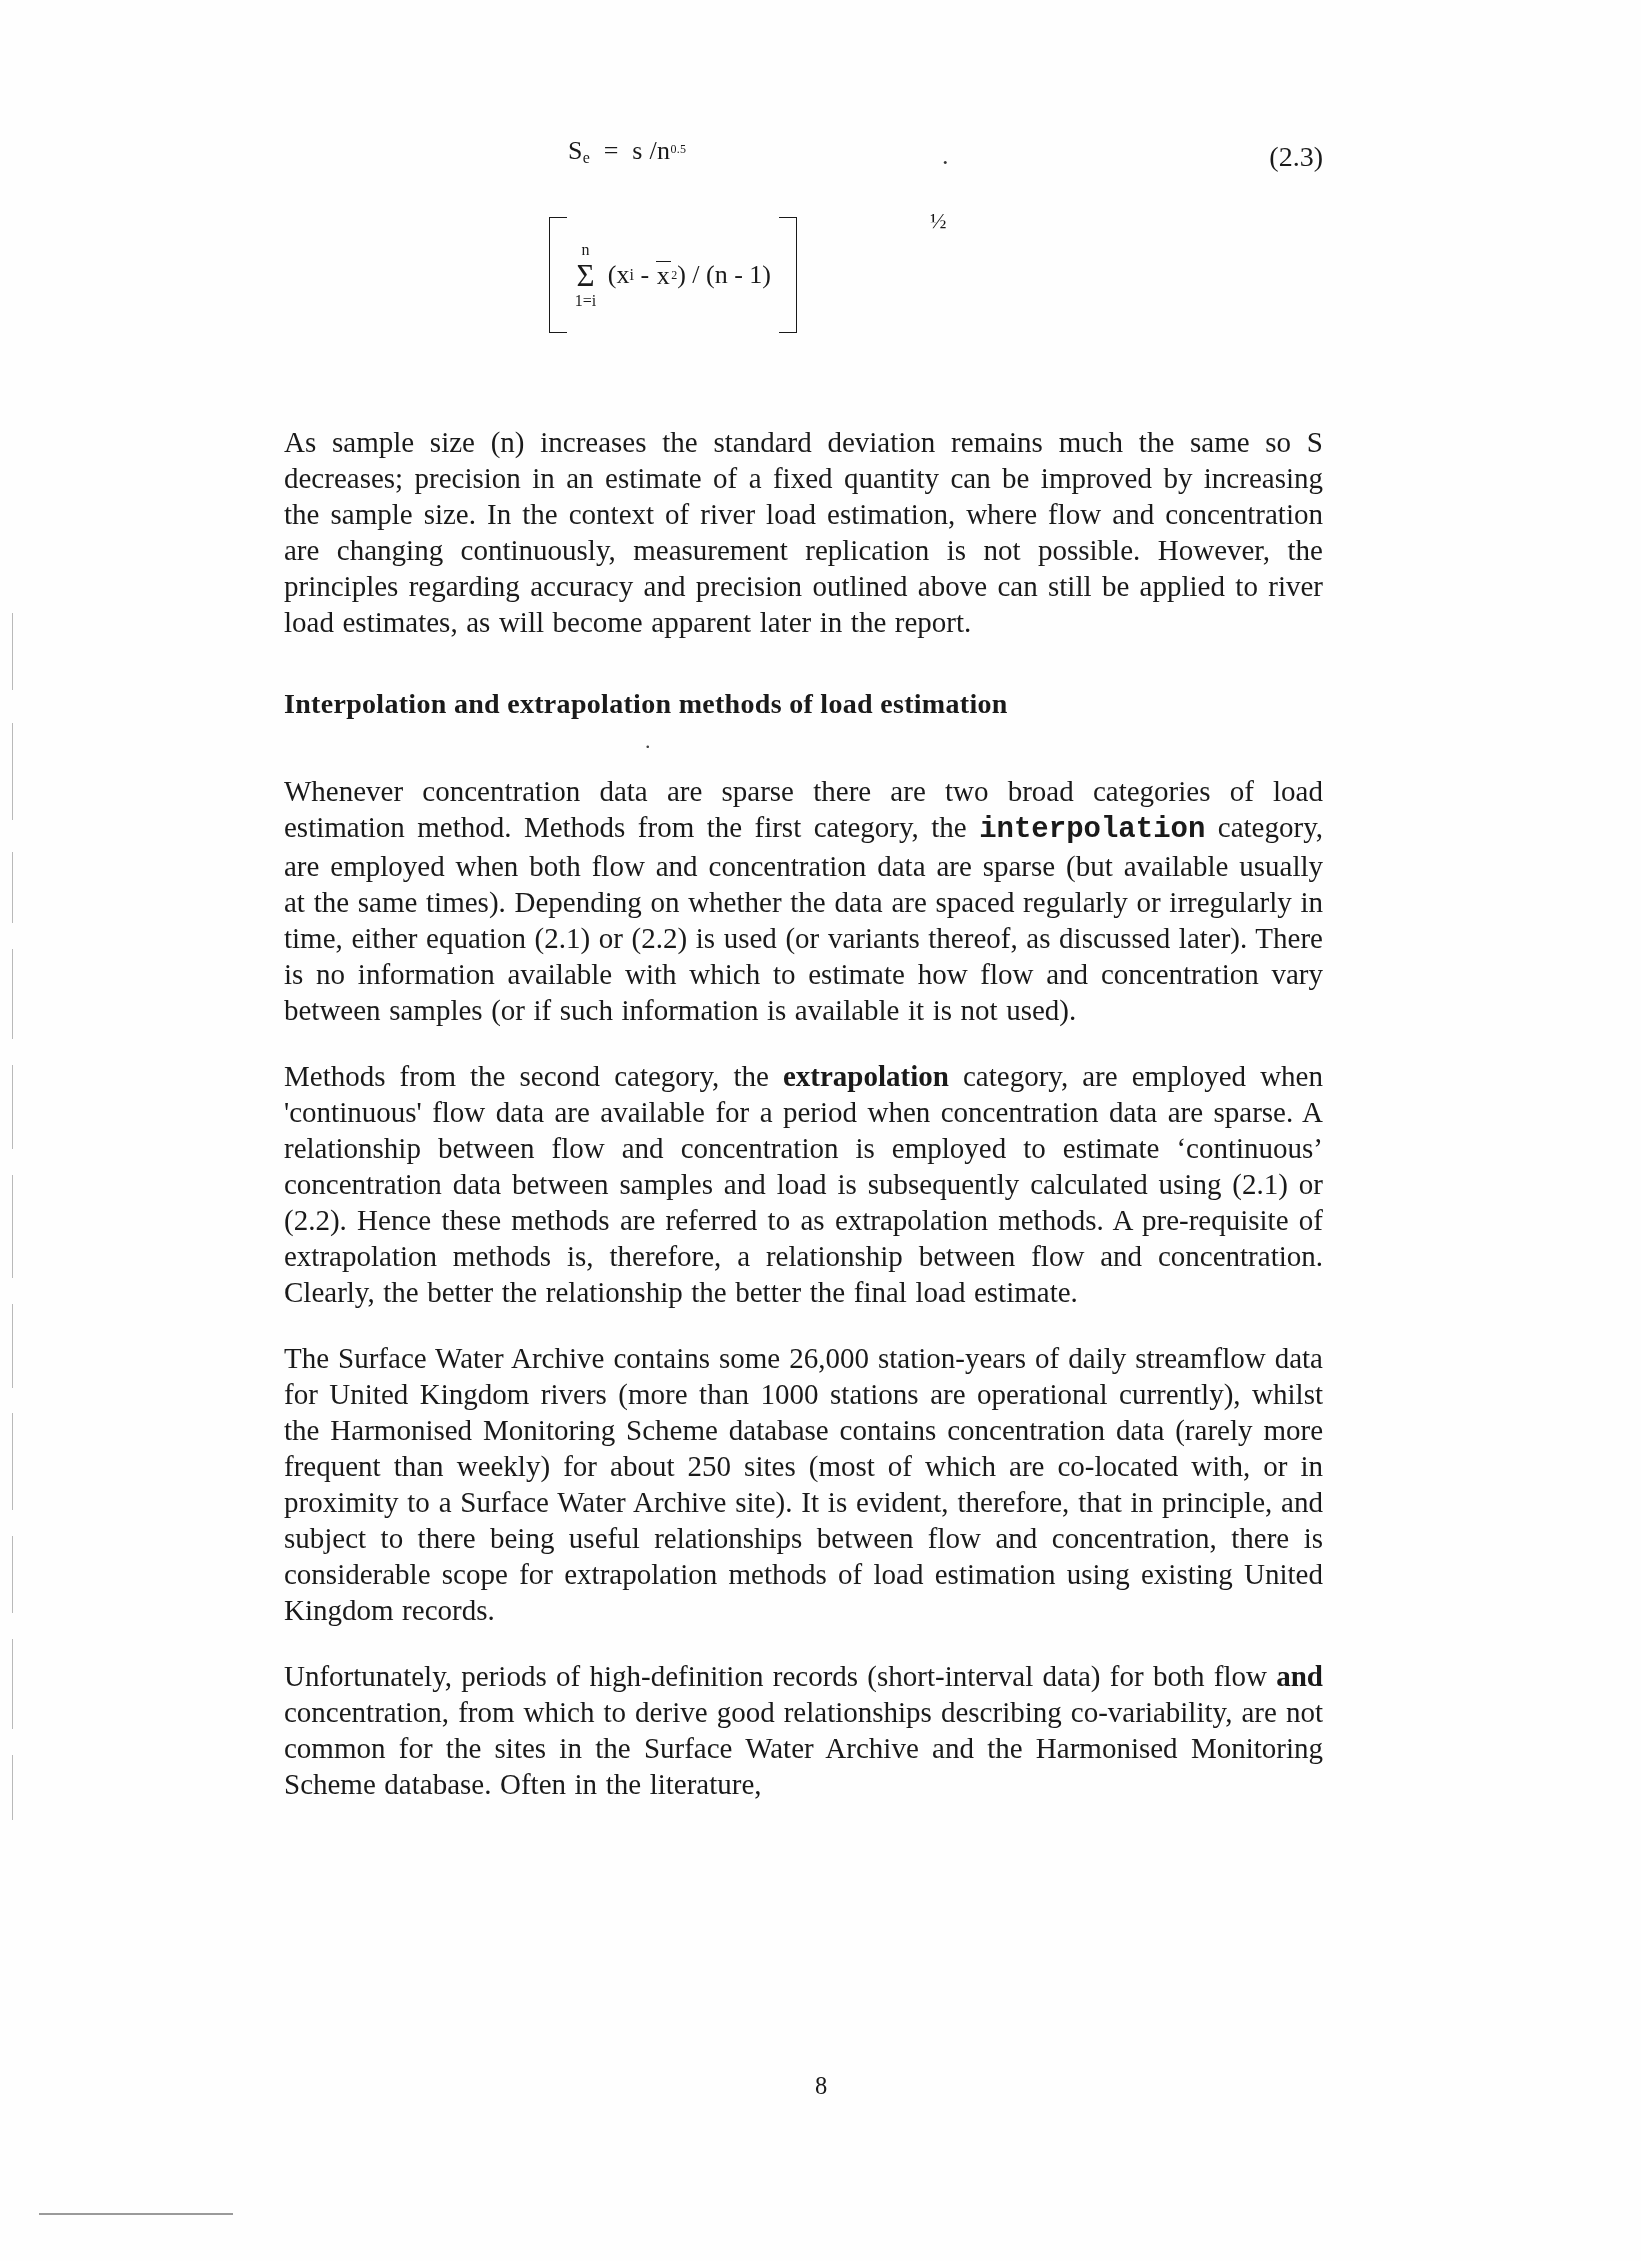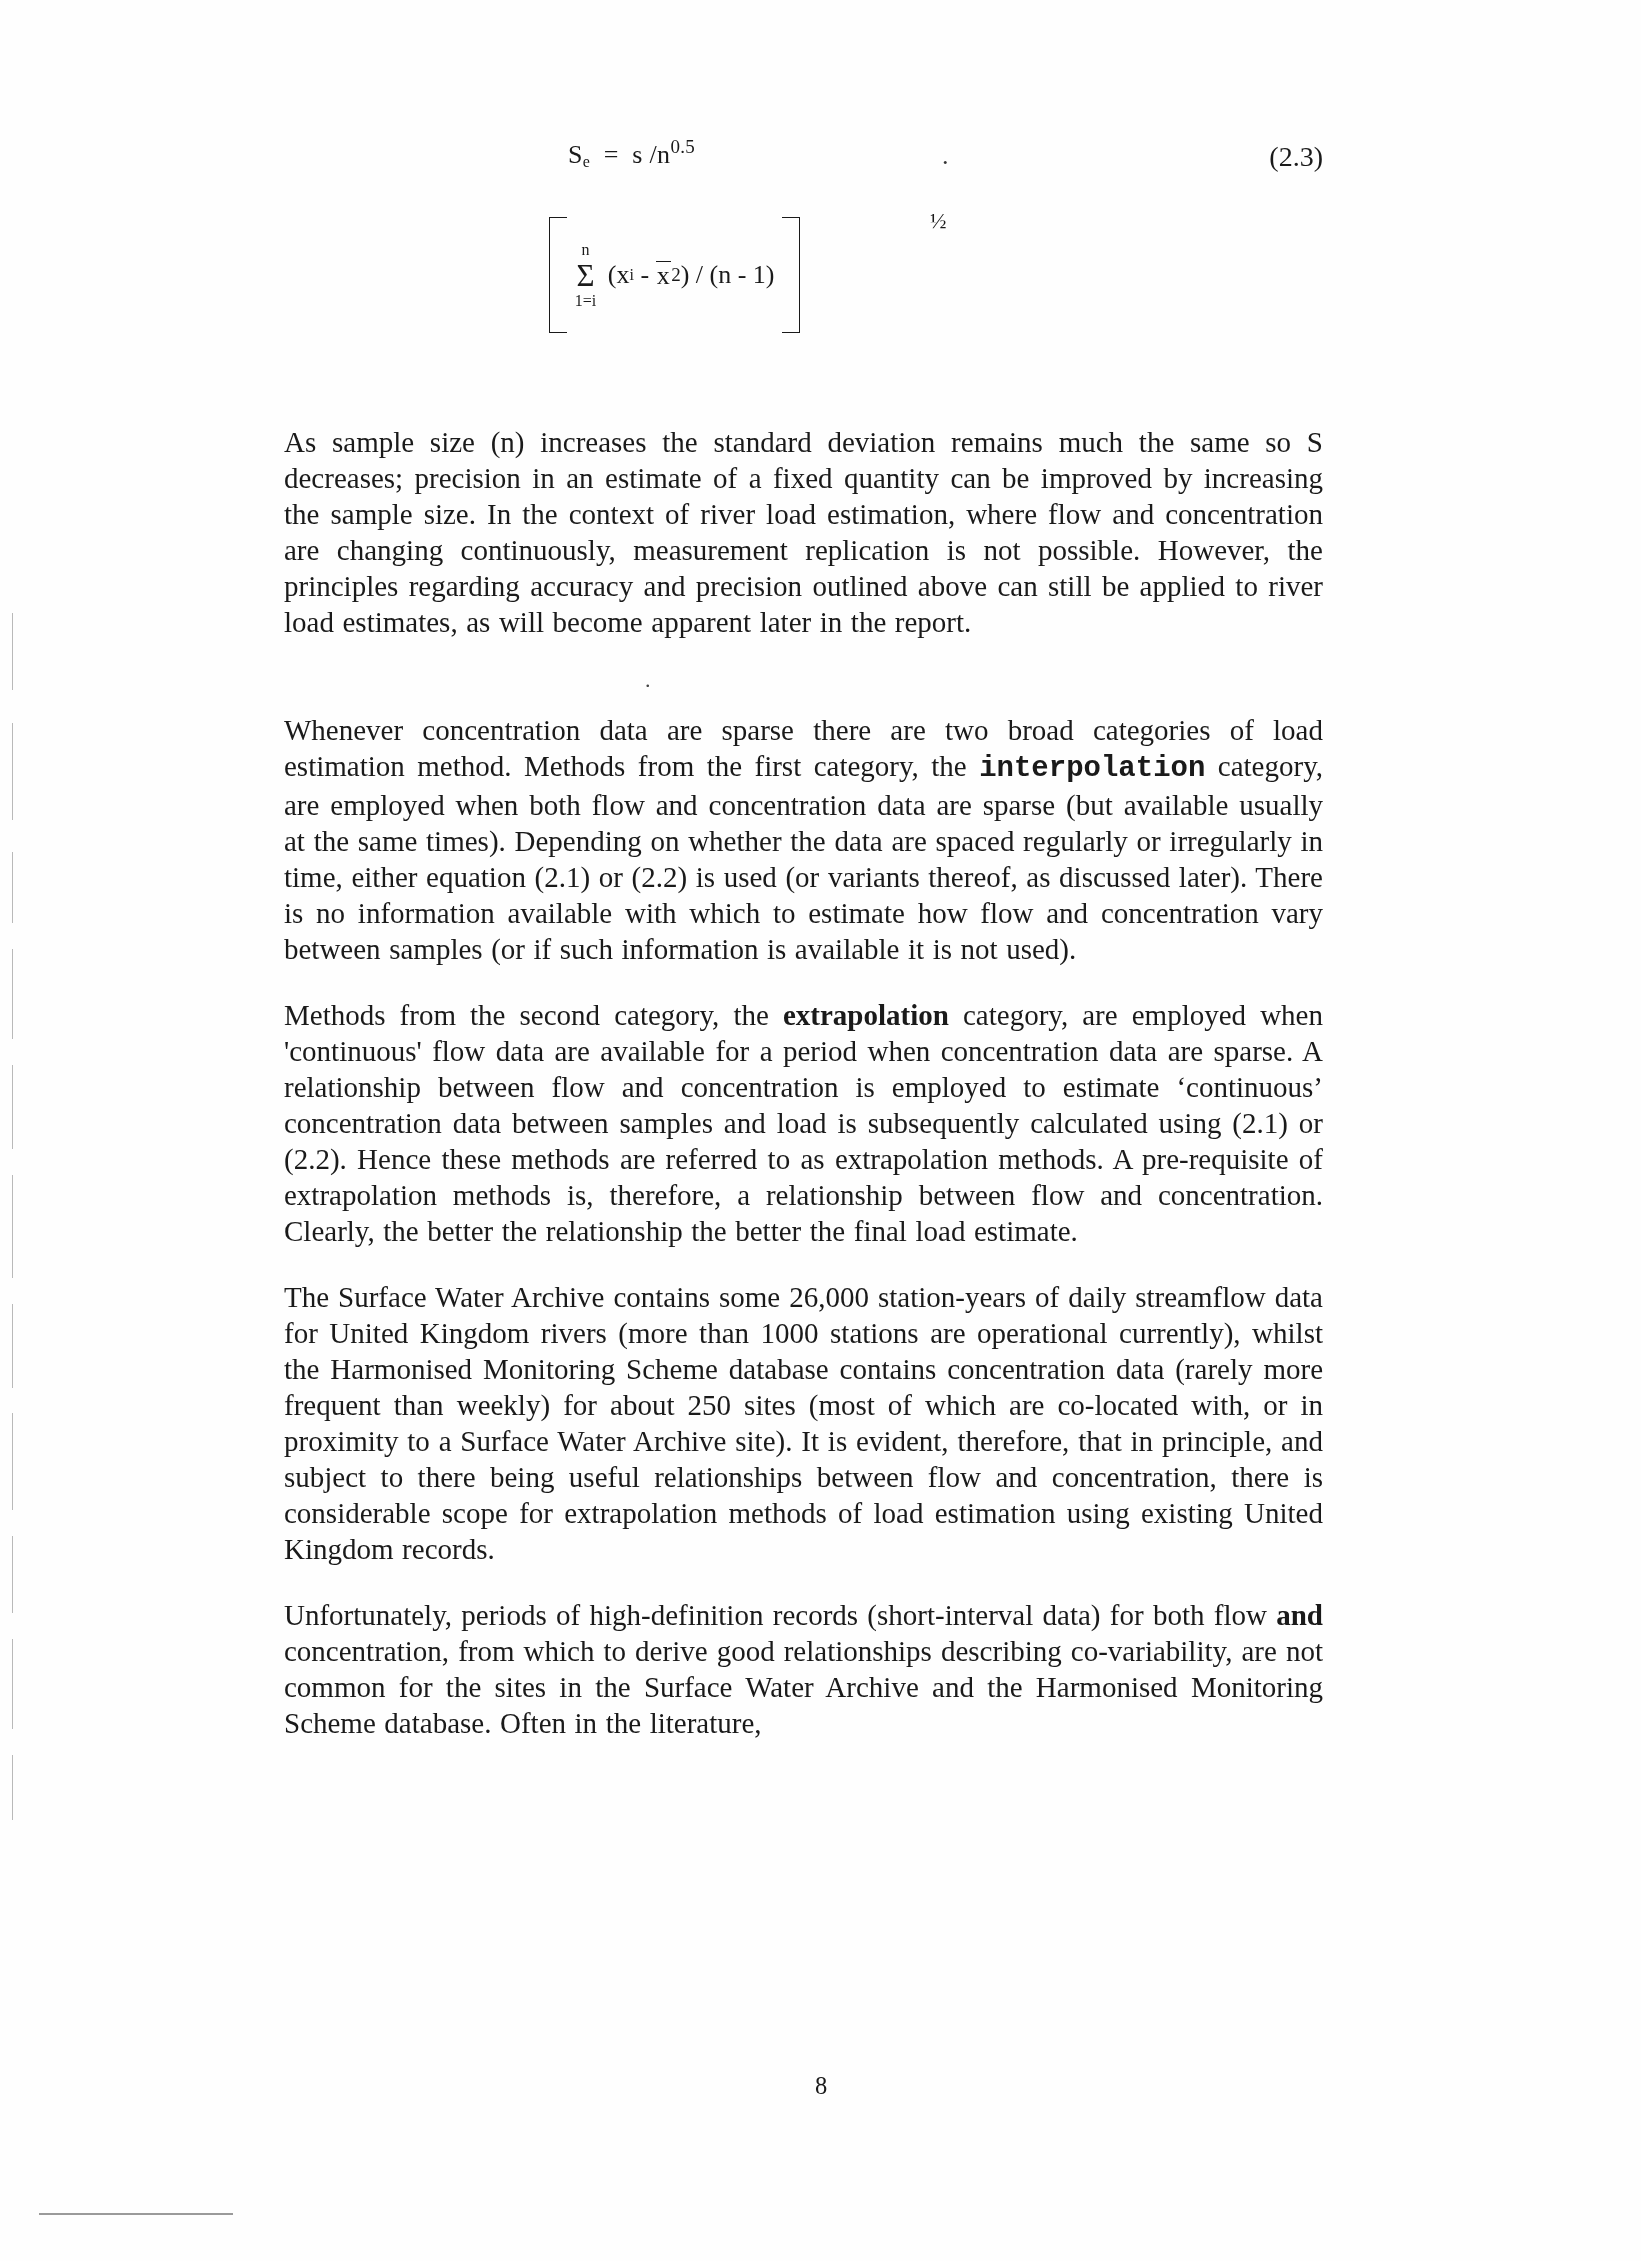--- a/index.html
+++ b/index.html
@@ -66,21 +66,21 @@
   }
   .eq-main {
     position: absolute;
     left: 284px;
     top: 0;
     font-size: 26px;
     letter-spacing: 0.3px;
   }
   .eq-main .var { font-style: normal; }
   sub.sb { font-size: 16px; vertical-align: -0.28em; }
-  sup.sp { font-size: 19px; vertical-align: 0.52em; font-family: Liberation Serif, serif; }
+  sup.sp { font-size: 12px; vertical-align: 0.52em; font-family: Liberation Serif, serif; }
   .eq-dot {
     position: absolute;
     left: 658px;
     top: 5.2px;
     font-size: 26px;
     color: #333;
   }
   .eq-num {
     position: absolute;
     right: 0;
@@ -239,20 +239,21 @@
         <div class="bracket right"></div>
         <div class="halfexp">½</div>
       </div>
     </div>
 
 
     <div class="gap-md"></div>
 
     <p class="body"><span>As sample size (n) increases the standard deviation remains much the same so S decreases; precision in an estimate of a fixed quantity can be improved by increasing the sample size. In the context of river load estimation, where flow and concentration are changing continuously, measurement replication is not possible. However, the principles regarding accuracy and precision outlined above can still be applied to river load estimates, as will become apparent later in the report.</span></p>
 
+    <h2 class="section">Interpolation and extrapolation methods of load estimation</h2>
     <div class="heading-dot">
         <span>.</span>
       </div>
 
     <div class="gap-sm"></div>
 
     <p class="body"><span>Whenever concentration data are sparse there are two broad categories of load estimation method. Methods from the first category, the </span><span class="emph-a">interpolation</span><span> category, are employed when both flow and concentration data are sparse (but available usually at the same times). Depending on whether the data are spaced regularly or irregularly in time, either equation (2.1) or (2.2) is used (or variants thereof, as discussed later).  There is no information available with which to estimate how flow and concentration vary between samples (or if such information is available it is not used).</span></p>
 
     <p class="body"><span>Methods from the second category, the </span><span class="emph-b">extrapolation</span><span> category, are employed when 'continuous' flow data are available for a period when concentration data are sparse. A relationship between flow and concentration is employed to estimate ‘continuous’ concentration data between samples and load is subsequently calculated using (2.1) or (2.2).  Hence these methods are referred to as extrapolation methods. A pre-requisite of extrapolation methods is, therefore, a relationship between flow and concentration. Clearly, the better the relationship the better the final load estimate.</span></p>
 

